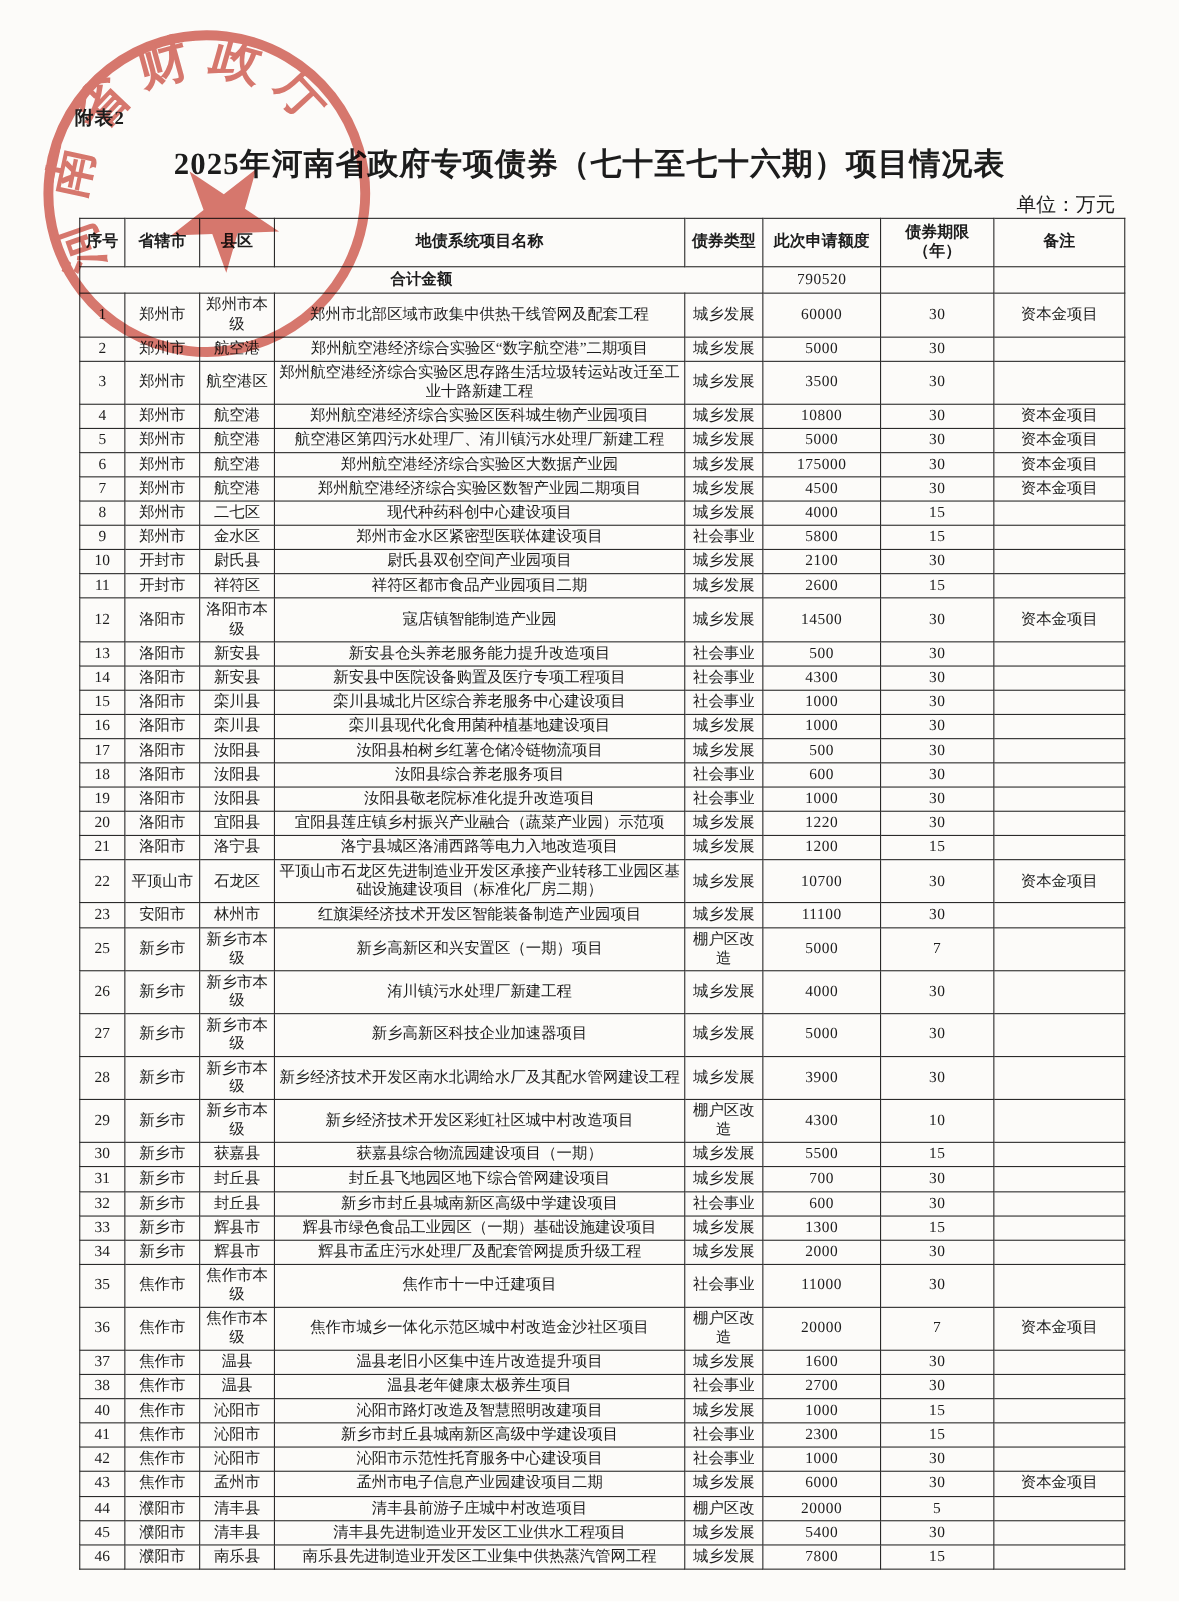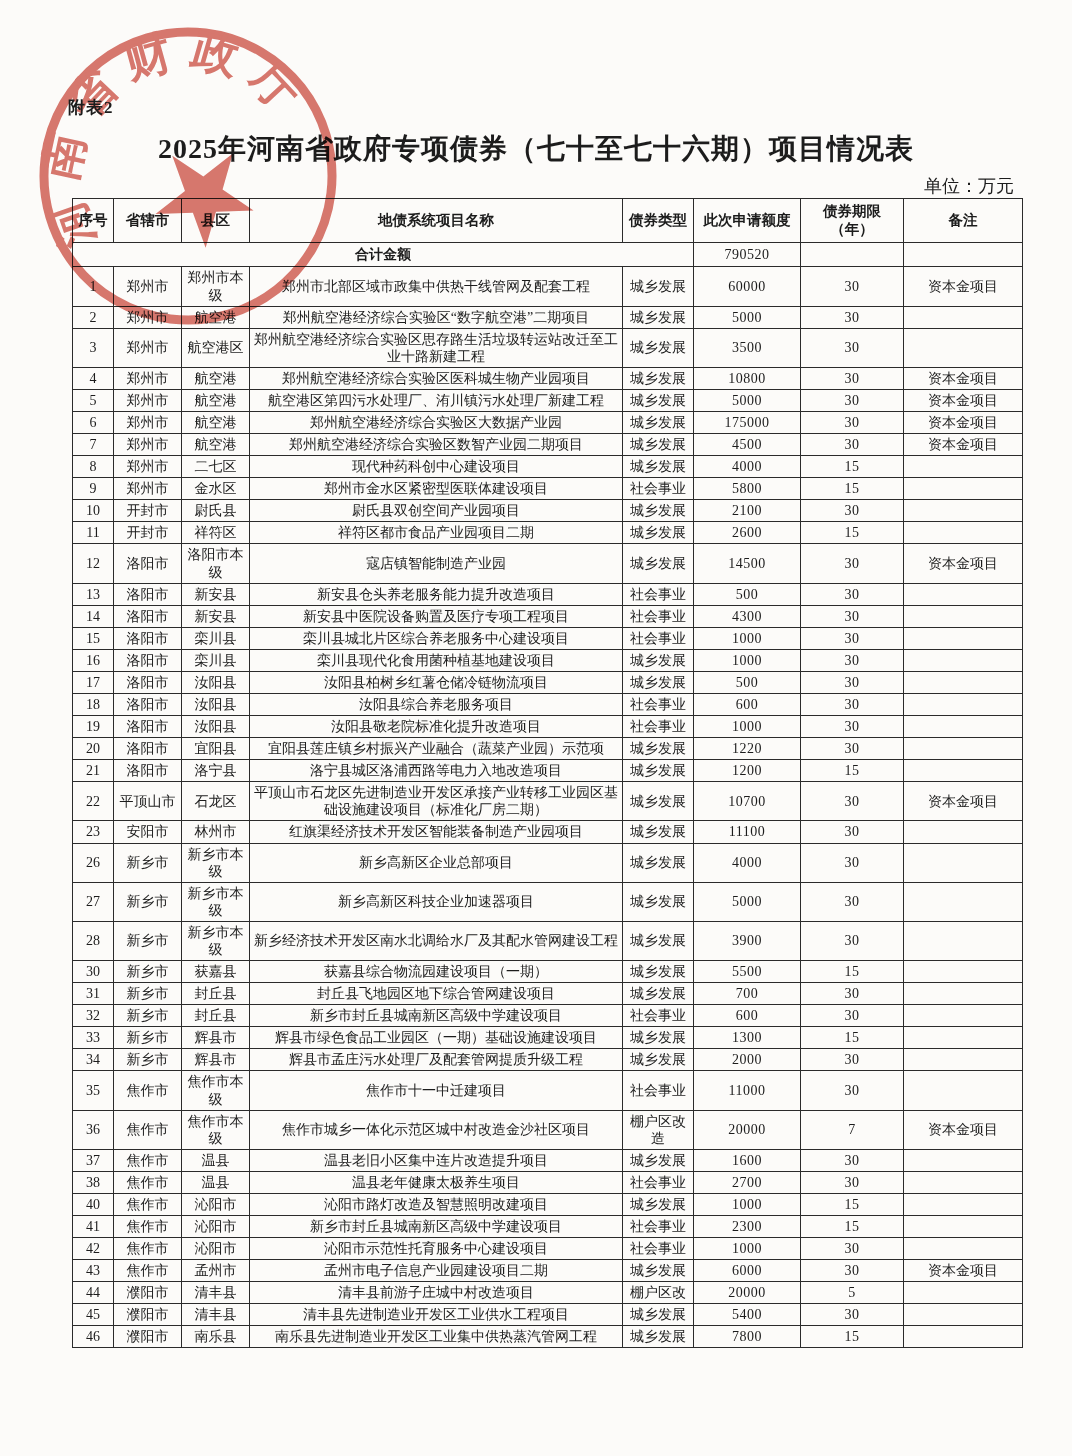--- a/index.html
+++ b/index.html
@@ -341,24 +341,34 @@
           <td class="cell-no">23</td>
           <td class="cell-city">安阳市</td>
           <td class="cell-county">林州市</td>
           <td class="cell-project">红旗渠经济技术开发区智能装备制造产业园项目</td>
           <td class="cell-type">城乡发展</td>
           <td class="cell-amount">11100</td>
           <td class="cell-term">30</td>
           <td class="cell-note"></td>
         </tr>
         <tr>
+          <td class="cell-no">25</td>
+          <td class="cell-city">新乡市</td>
+          <td class="cell-county">新乡市本级</td>
+          <td class="cell-project">新乡高新区和兴安置区（一期）项目</td>
+          <td class="cell-type">棚户区改造</td>
+          <td class="cell-amount">5000</td>
+          <td class="cell-term">7</td>
+          <td class="cell-note"></td>
+        </tr>
+        <tr>
           <td class="cell-no">26</td>
           <td class="cell-city">新乡市</td>
           <td class="cell-county">新乡市本级</td>
-          <td class="cell-project">新乡高新区企业总部项目</td>
+          <td class="cell-project">洧川镇污水处理厂新建工程</td>
           <td class="cell-type">城乡发展</td>
           <td class="cell-amount">4000</td>
           <td class="cell-term">30</td>
           <td class="cell-note"></td>
         </tr>
         <tr>
           <td class="cell-no">27</td>
           <td class="cell-city">新乡市</td>
           <td class="cell-county">新乡市本级</td>
           <td class="cell-project">新乡高新区科技企业加速器项目</td>
@@ -368,20 +378,30 @@
           <td class="cell-note"></td>
         </tr>
         <tr>
           <td class="cell-no">28</td>
           <td class="cell-city">新乡市</td>
           <td class="cell-county">新乡市本级</td>
           <td class="cell-project">新乡经济技术开发区南水北调给水厂及其配水管网建设工程</td>
           <td class="cell-type">城乡发展</td>
           <td class="cell-amount">3900</td>
           <td class="cell-term">30</td>
+          <td class="cell-note"></td>
+        </tr>
+        <tr>
+          <td class="cell-no">29</td>
+          <td class="cell-city">新乡市</td>
+          <td class="cell-county">新乡市本级</td>
+          <td class="cell-project">新乡经济技术开发区彩虹社区城中村改造项目</td>
+          <td class="cell-type">棚户区改造</td>
+          <td class="cell-amount">4300</td>
+          <td class="cell-term">10</td>
           <td class="cell-note"></td>
         </tr>
         <tr>
           <td class="cell-no">30</td>
           <td class="cell-city">新乡市</td>
           <td class="cell-county">获嘉县</td>
           <td class="cell-project">获嘉县综合物流园建设项目（一期）</td>
           <td class="cell-type">城乡发展</td>
           <td class="cell-amount">5500</td>
           <td class="cell-term">15</td>

